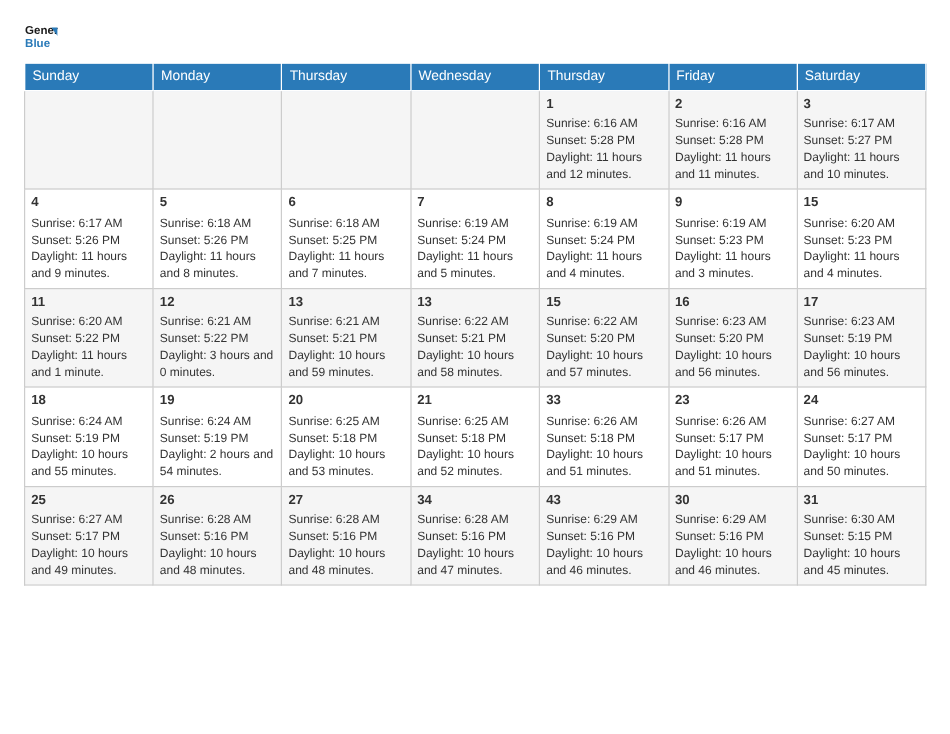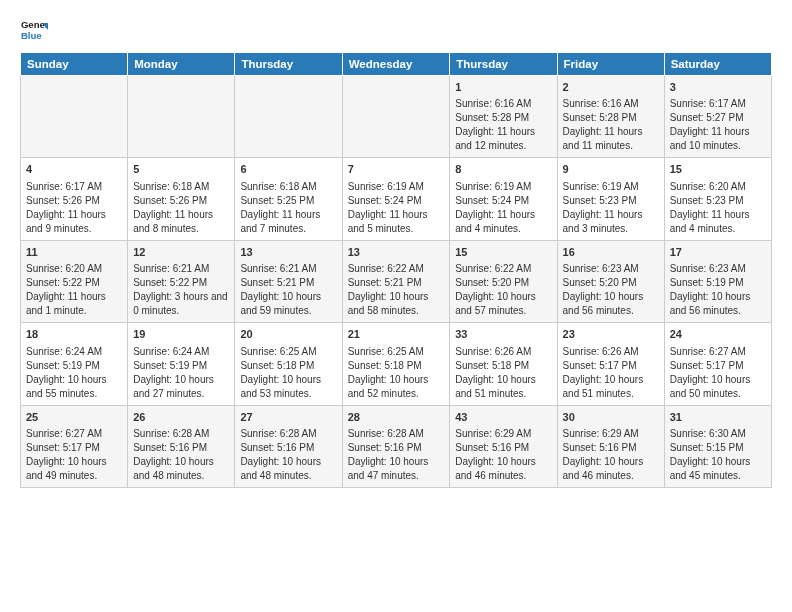--- a/index.html
+++ b/index.html
@@ -39,21 +39,21 @@
       color: #333;
     }
     table {
       width: 100%;
       border-collapse: collapse;
       font-size: 10.5px;
     }
     thead tr th {
       background-color: #2a7ab8;
       color: #fff;
-      font-weight: bold;
+      font-weight: normal;
       padding: 5px 6px;
       text-align: left;
       border: 1px solid #fff;
       font-size: 11.5px;
     }
     tbody tr td {
       border: 1px solid #ccc;
       vertical-align: top;
       padding: 4px 5px;
       height: 78px;
@@ -229,21 +229,21 @@
         <td>
           <span class="day-num">18</span>
           <div>Sunrise: 6:24 AM</div>
           <div>Sunset: 5:19 PM</div>
           <div>Daylight: 10 hours and 55 minutes.</div>
         </td>
         <td>
           <span class="day-num">19</span>
           <div>Sunrise: 6:24 AM</div>
           <div>Sunset: 5:19 PM</div>
-          <div>Daylight: 10 hours and 27 minutes.</div>
+          <div>Daylight: 2 hours and 54 minutes.</div>
         </td>
         <td>
           <span class="day-num">20</span>
           <div>Sunrise: 6:25 AM</div>
           <div>Sunset: 5:18 PM</div>
           <div>Daylight: 10 hours and 53 minutes.</div>
         </td>
         <td>
           <span class="day-num">21</span>
           <div>Sunrise: 6:25 AM</div>
@@ -282,21 +282,21 @@
           <div>Sunset: 5:16 PM</div>
           <div>Daylight: 10 hours and 48 minutes.</div>
         </td>
         <td>
           <span class="day-num">27</span>
           <div>Sunrise: 6:28 AM</div>
           <div>Sunset: 5:16 PM</div>
           <div>Daylight: 10 hours and 48 minutes.</div>
         </td>
         <td>
-          <span class="day-num">28</span>
+          <span class="day-num">34</span>
           <div>Sunrise: 6:28 AM</div>
           <div>Sunset: 5:16 PM</div>
           <div>Daylight: 10 hours and 47 minutes.</div>
         </td>
         <td>
           <span class="day-num">43</span>
           <div>Sunrise: 6:29 AM</div>
           <div>Sunset: 5:16 PM</div>
           <div>Daylight: 10 hours and 46 minutes.</div>
         </td>

